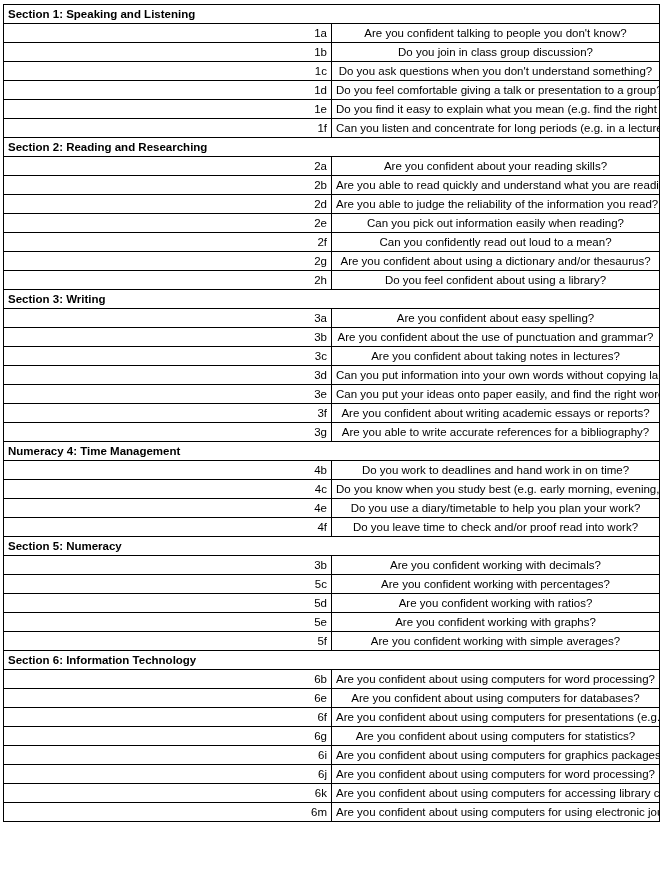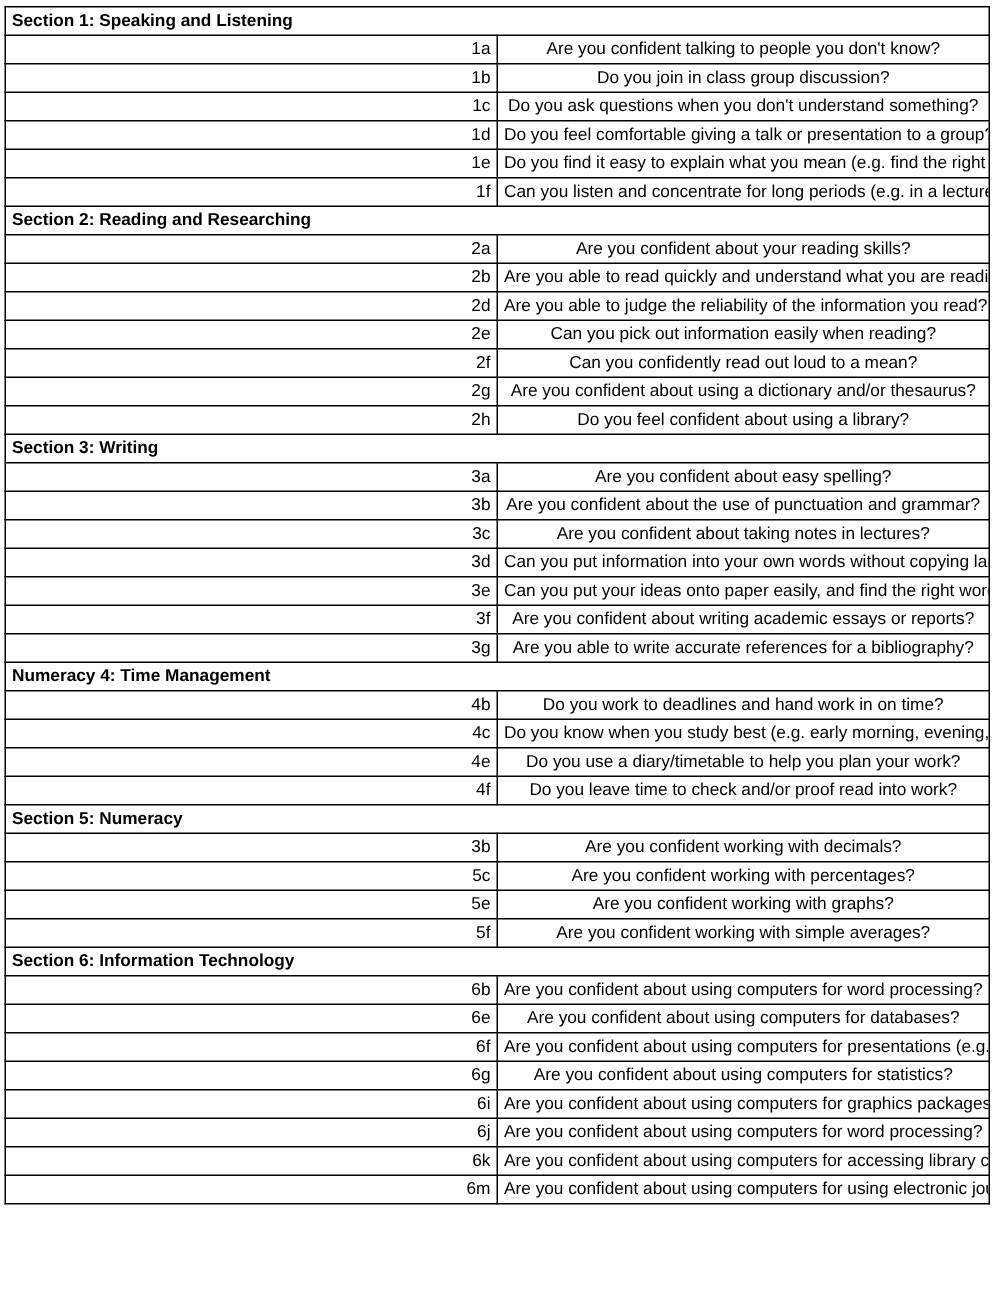--- a/index.html
+++ b/index.html
@@ -169,20 +169,24 @@
         </tr>
         <tr>
           <td class="code-cell">3b</td>
           <td class="item-cell">Are you confident working with decimals?</td>
         </tr>
         <tr>
           <td class="code-cell">5c</td>
           <td class="item-cell">Are you confident working with percentages?</td>
         </tr>
         <tr>
+          <td class="code-cell">5d</td>
+          <td class="item-cell">Are you confident working with ratios?</td>
+        </tr>
+        <tr>
           <td class="code-cell">5e</td>
           <td class="item-cell">Are you confident working with graphs?</td>
         </tr>
         <tr>
           <td class="code-cell">5f</td>
           <td class="item-cell">Are you confident working with simple averages?</td>
         </tr>
         <tr class="section-row">
           <td colspan="2">Section 6: Information Technology</td>
         </tr>

